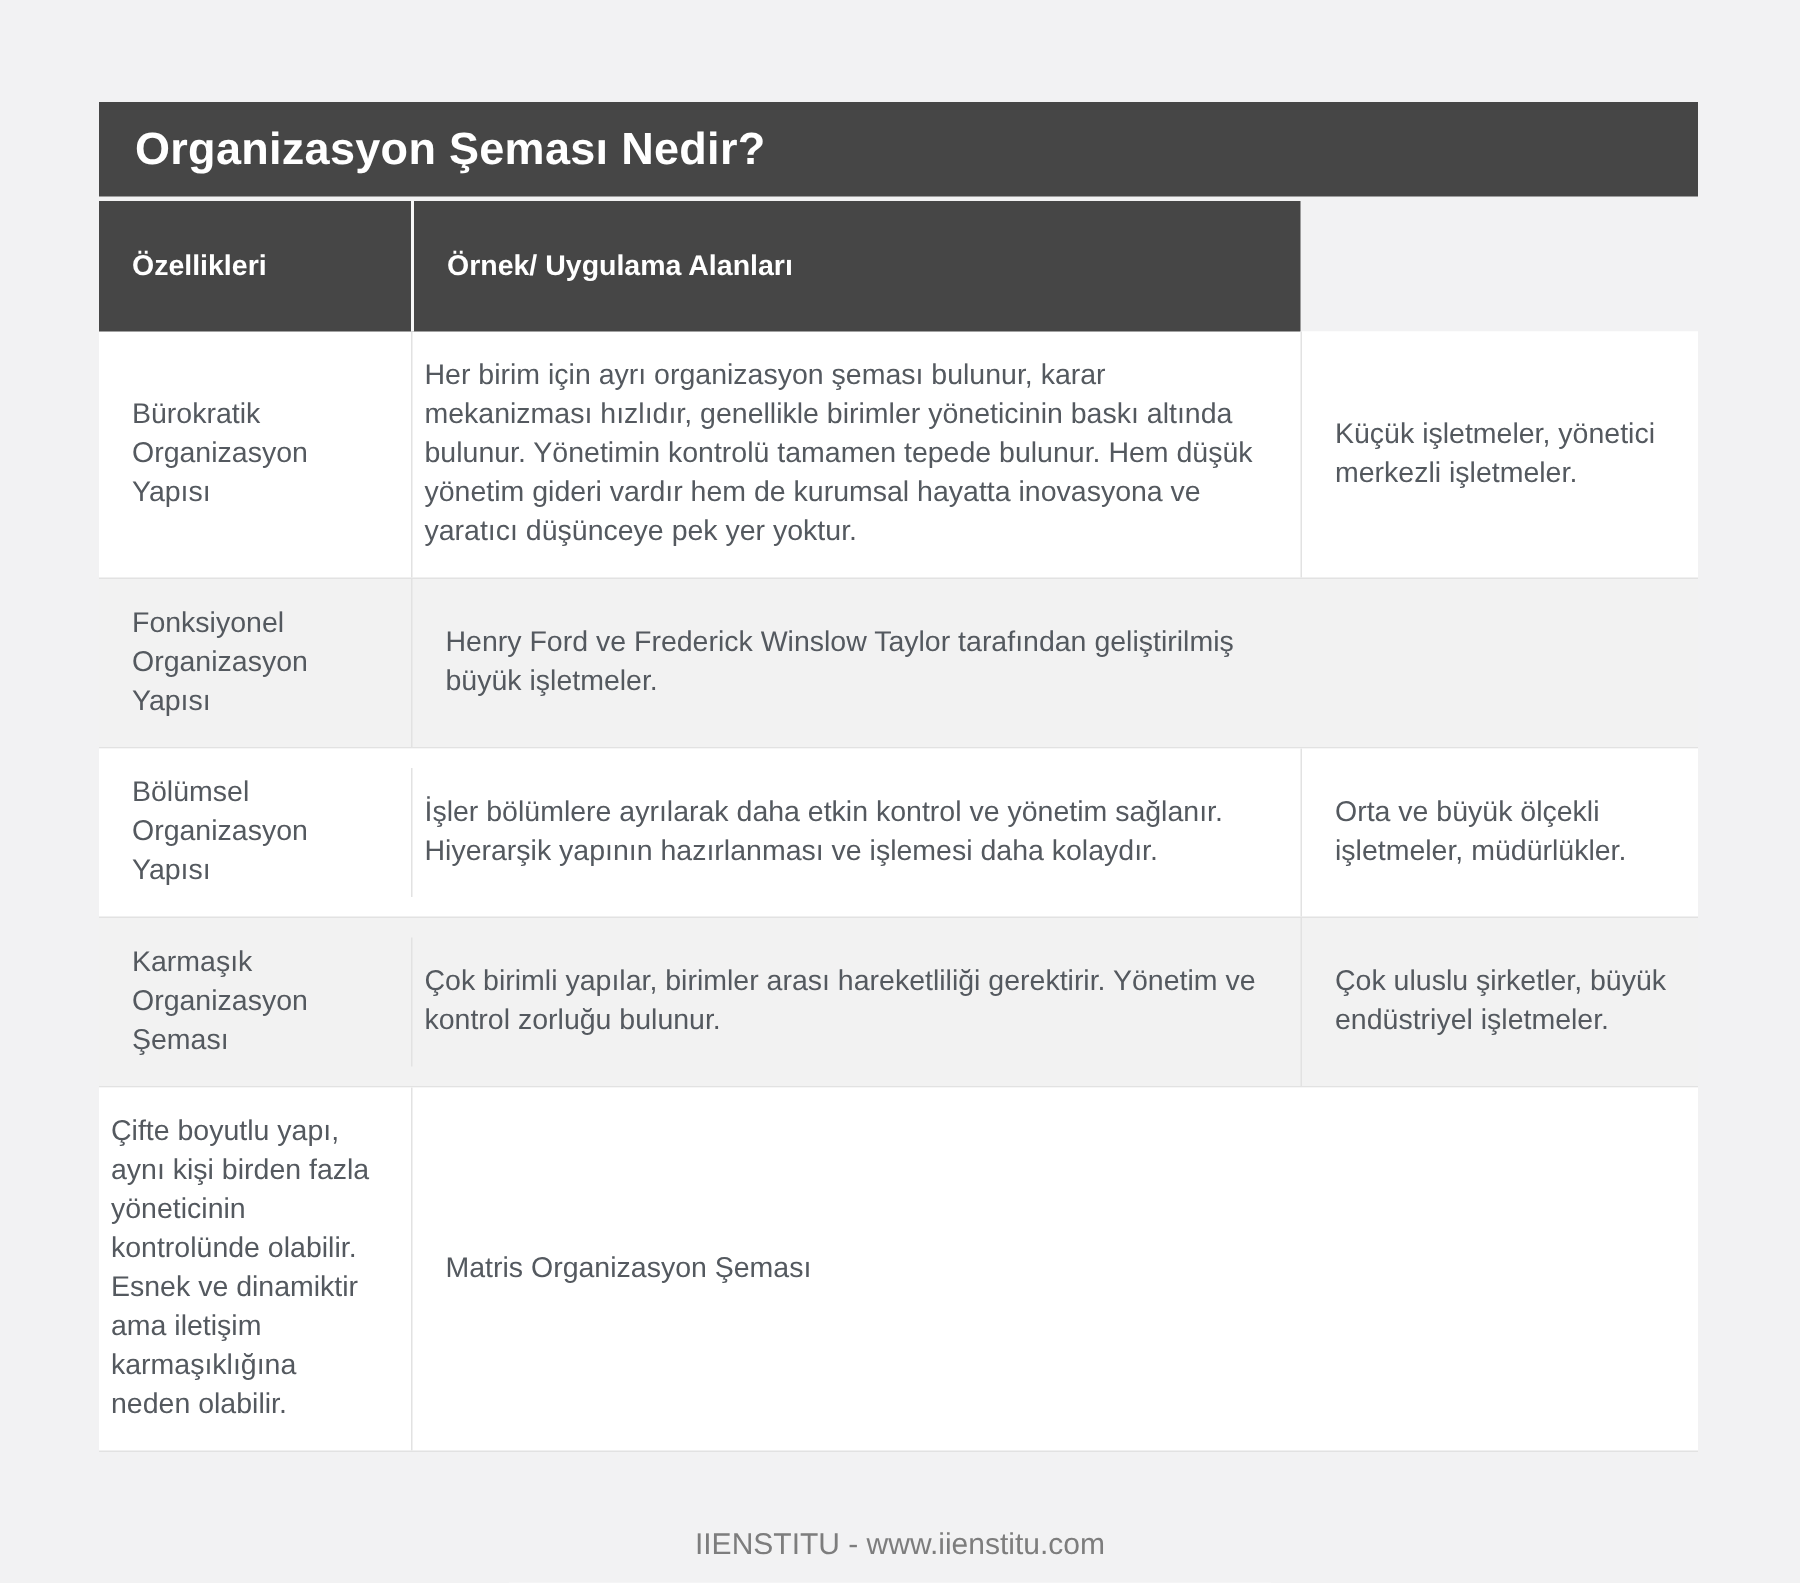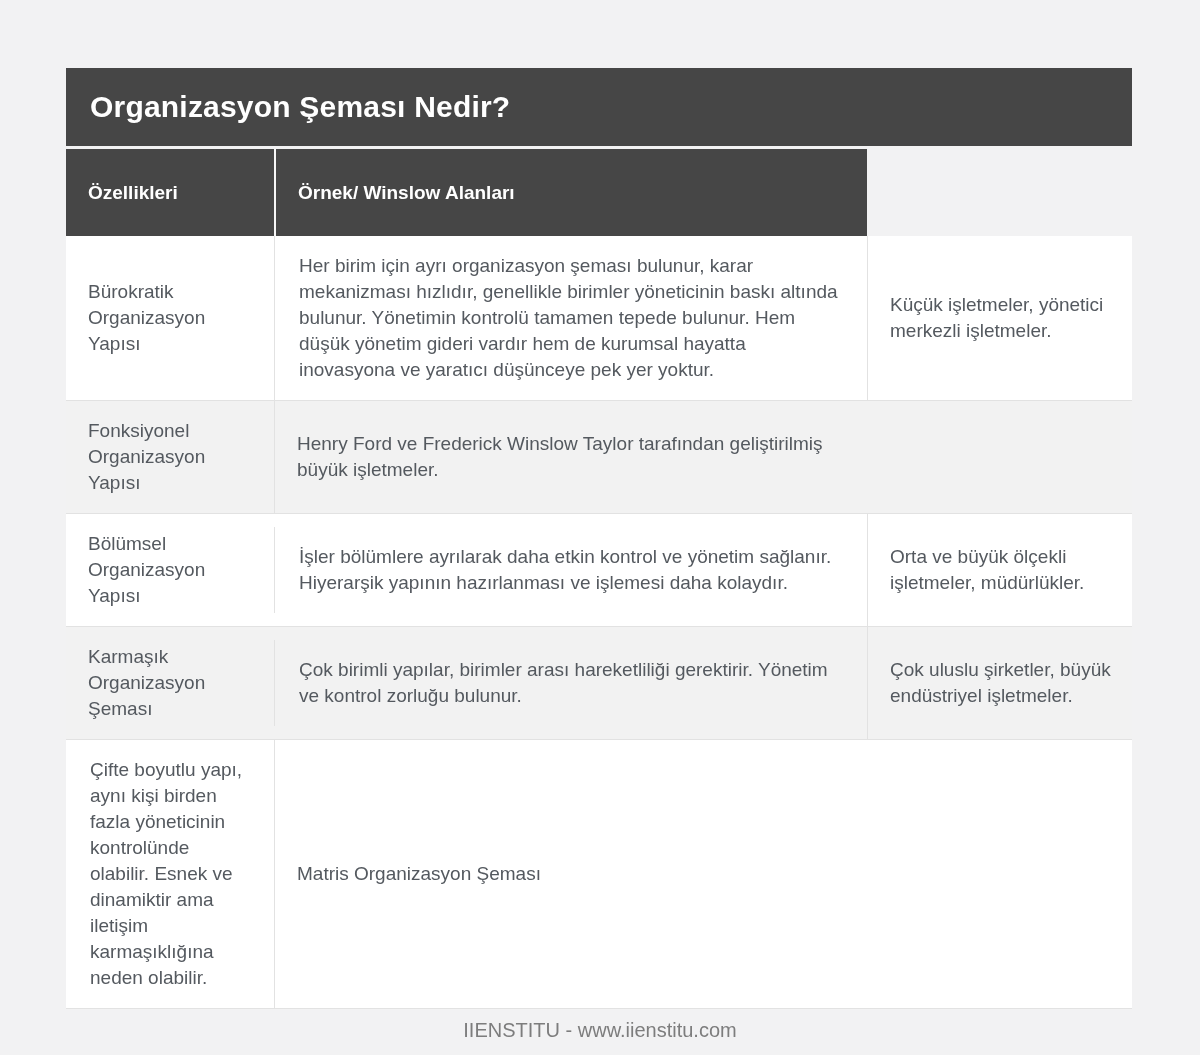--- a/index.html
+++ b/index.html
@@ -22,21 +22,21 @@
     position: absolute;
     left: 66px;
     top: 68px;
     width: 1066px;
   }
 
   
   .title-bar {
     background: #464646;
     color: #ffffff;
-    height: 78px;
+    height: 63px;
     display: flex;
     align-items: center;
     padding: 0 24px;
     font-size: 30px;
     font-weight: bold;
     letter-spacing: 0.2px;
   }
 
   
   .head-row {
@@ -69,21 +69,21 @@
   .row:nth-child(even) { background: #f2f2f2; }
 
   .cell {
     color: #54595f;
     font-size: 19px;
     line-height: 26px;
     padding: 17px 20px 17px 22px;
     align-self: center;
   }
   .cell + .cell { border-left: 1px solid #e2e2e2; }
-  .cell.features { padding-left: 24px; padding-right: 26px; }
+  .cell.features { padding-left: 8px; padding-right: 26px; }
   .cell.type, .cell.examples {
     
     align-self: stretch;
     display: flex;
     align-items: center;
   }
   .cell.type > span, .cell.examples > span { display: block; }
 
   
   .footer {
@@ -100,21 +100,21 @@
 <body>
 
 <div class="page">
 
   <div class="table-wrap">
 
     <div class="title-bar">Organizasyon Şeması Nedir?</div>
 
     <div class="head-row">
       <div class="head-cell">Özellikleri</div>
-      <div class="head-cell">Örnek/ Winslow Alanları</div>
+      <div class="head-cell">Örnek/ Uygulama Alanları</div>
     </div>
 
     <div class="body-rows">
 
       <div class="row">
         <div class="cell type">
             <span>Bürokratik Organizasyon Yapısı</span>
           </div>
         <div class="cell features">Her birim için ayrı organizasyon şeması bulunur, karar mekanizması hızlıdır, genellikle birimler yöneticinin baskı altında bulunur. Yönetimin kontrolü tamamen tepede bulunur. Hem düşük yönetim gideri vardır hem de kurumsal hayatta inovasyona ve yaratıcı düşünceye pek yer yoktur.</div>
         <div class="cell examples">

